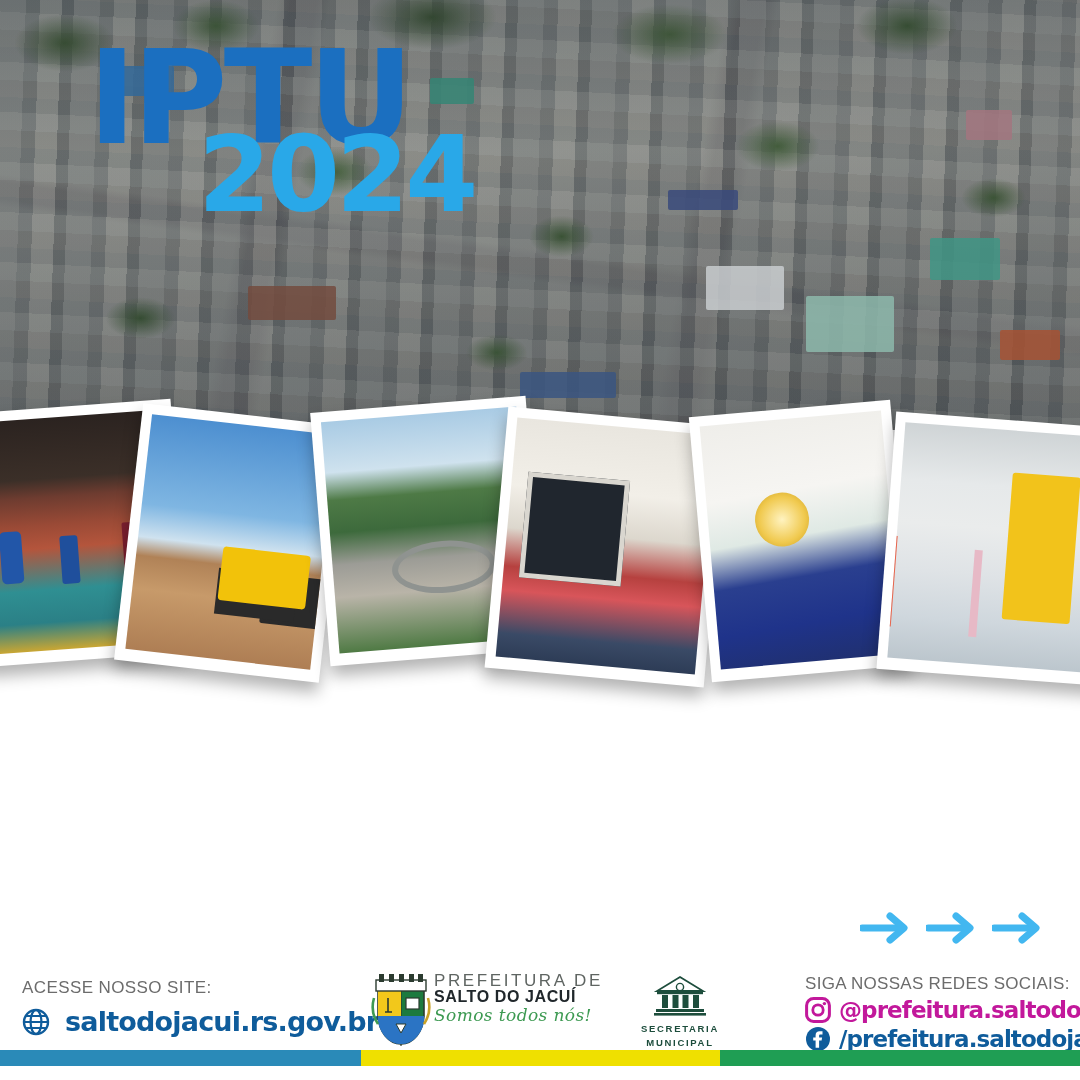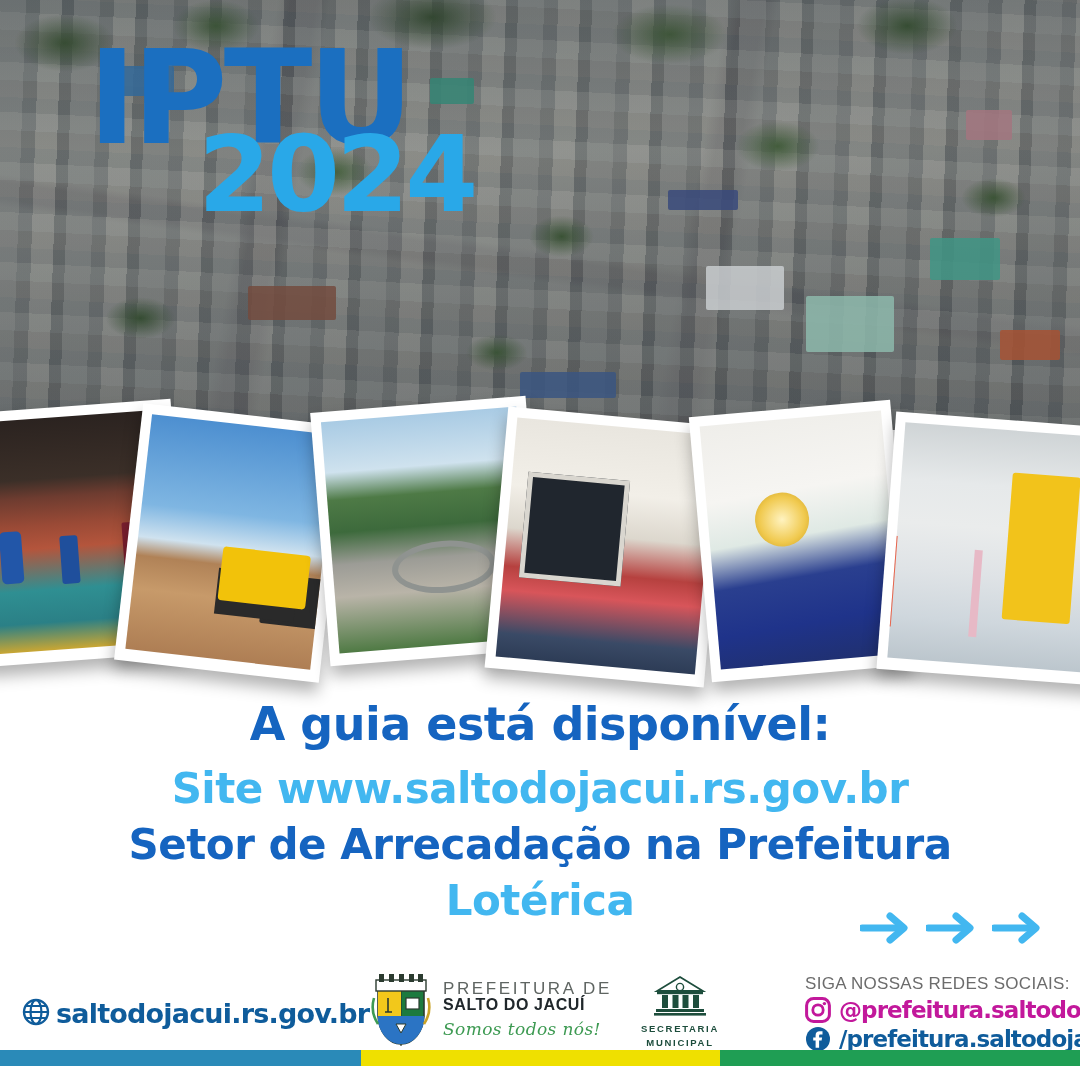--- a/index.html
+++ b/index.html
@@ -85,29 +85,29 @@
   .l3{font-family:"DejaVu Sans",sans-serif;font-weight:bold;font-size:42px;color:#1564C0;letter-spacing:-.5px;line-height:1.2;margin-top:6px;}
   .l4{font-family:"DejaVu Sans",sans-serif;font-weight:bold;font-size:42px;color:#42B7F0;letter-spacing:-.5px;line-height:1.2;margin-top:6px;}
 
   
   .arrows{position:absolute;right:36px;top:908px;display:flex;gap:14px;align-items:center;}
 
   
   .footer{position:absolute;left:0;top:960px;width:1080px;height:96px;}
   .f-left{position:absolute;left:22px;top:18px;}
   .f-cap{font-size:17px;color:#6c6c6c;letter-spacing:.4px;font-family:"Liberation Sans",sans-serif;}
-  .f-site{display:flex;gap:6px;margin-top:20px;}
+  .f-site{display:flex;align-items:center;gap:15px;margin-top:8px;}
   .f-site .txt{font-family:"DejaVu Sans",sans-serif;font-weight:bold;font-size:27px;color:#0F5C9B;letter-spacing:-.8px;}
 
-  .f-logo1{position:absolute;left:368px;top:12px;display:flex;align-items:center;gap:9px;}
+  .f-logo1{position:absolute;left:368px;top:12px;display:flex;align-items:flex-start;}
   .brasao{width:66px;height:74px;position:relative;}
   .lg-txt{line-height:1.02;}
   .lg-1{font-size:17px;letter-spacing:2.6px;color:#5f6562;font-family:"Liberation Sans",sans-serif;}
   .lg-2{font-size:16px;font-weight:bold;letter-spacing:.6px;color:#20272b;font-family:"Liberation Sans",sans-serif;}
-  .lg-3{font-size:17px;color:#3d9a52;font-family:"DejaVu Serif",serif;font-style:italic;letter-spacing:.4px;margin-top:8px;}
+  .lg-3{font-size:17px;color:#3d9a52;font-family:"DejaVu Serif",serif;font-style:italic;letter-spacing:.4px;margin-top:1px;}
 
   .f-logo2{position:absolute;left:630px;top:14px;text-align:center;width:100px;}
   .sm-1{font-size:9.5px;letter-spacing:1.7px;color:#1d4d3c;font-weight:bold;font-family:"Liberation Sans",sans-serif;line-height:1.5;}
 
   .f-right{position:absolute;left:805px;top:14px;}
   .sr-cap{font-size:17px;color:#6c6c6c;letter-spacing:.3px;font-family:"Liberation Sans",sans-serif;}
   .sr-row{display:flex;align-items:center;gap:8px;margin-top:3px;}
   .sr-ig{font-family:"DejaVu Sans",sans-serif;font-weight:bold;font-size:23px;color:#C2189B;letter-spacing:-.9px;}
   .sr-fb{font-family:"DejaVu Sans",sans-serif;font-weight:bold;font-size:23px;color:#0F5C9B;letter-spacing:-.9px;}
 
@@ -153,45 +153,40 @@
       <div class="ph ph-coral"></div>
     </div>
     <div class="pframe" style="left:700px;top:16px;width:182px;height:244px;transform:rotate(-5.0deg);">
       <div class="ph ph-dent"></div>
     </div>
     <div class="pframe" style="left:886px;top:28px;width:214px;height:236px;transform:rotate(4.4deg);">
       <div class="ph ph-esc"></div>
     </div>
   </div>
 
-  <div class="copy">
-    <div class="l1">A guia está disponível:</div>
-    <div class="l2">Site www.saltodojacui.rs.gov.br</div>
-    <div class="l3">Setor de Arrecadação na Prefeitura</div>
-    <div class="l4">Lotérica</div>
-  </div>
 
   <div class="arrows">
     <svg width="52" height="40" viewBox="0 0 52 40">
       <path d="M2 20 H42" stroke="#42B7F0" stroke-width="7" stroke-linecap="round" fill="none"></path>
       <path d="M30 8 L44 20 L30 32" stroke="#42B7F0" stroke-width="7" stroke-linecap="round" stroke-linejoin="round" fill="none"></path>
     </svg>
     <svg width="52" height="40" viewBox="0 0 52 40">
       <path d="M2 20 H42" stroke="#42B7F0" stroke-width="7" stroke-linecap="round" fill="none"></path>
       <path d="M30 8 L44 20 L30 32" stroke="#42B7F0" stroke-width="7" stroke-linecap="round" stroke-linejoin="round" fill="none"></path>
     </svg>
     <svg width="52" height="40" viewBox="0 0 52 40">
       <path d="M2 20 H42" stroke="#42B7F0" stroke-width="7" stroke-linecap="round" fill="none"></path>
       <path d="M30 8 L44 20 L30 32" stroke="#42B7F0" stroke-width="7" stroke-linecap="round" stroke-linejoin="round" fill="none"></path>
     </svg>
   </div>
 
   <div class="footer">
 
     <div class="f-left">
+      <div class="f-cap">ACESSE NOSSO SITE:</div>
       <div class="f-site">
         <svg width="28" height="28" viewBox="0 0 28 28">
           <circle cx="14" cy="14" r="12" fill="none" stroke="#0F5C9B" stroke-width="2.4"></circle>
           <ellipse cx="14" cy="14" rx="5.4" ry="12" fill="none" stroke="#0F5C9B" stroke-width="2.2"></ellipse>
           <path d="M2 14 H26 M3.6 8 H24.4 M3.6 20 H24.4" stroke="#0F5C9B" stroke-width="2.2" fill="none"></path>
         </svg>
         <span class="txt">saltodojacui.rs.gov.br</span>
       </div>
     </div>
 

